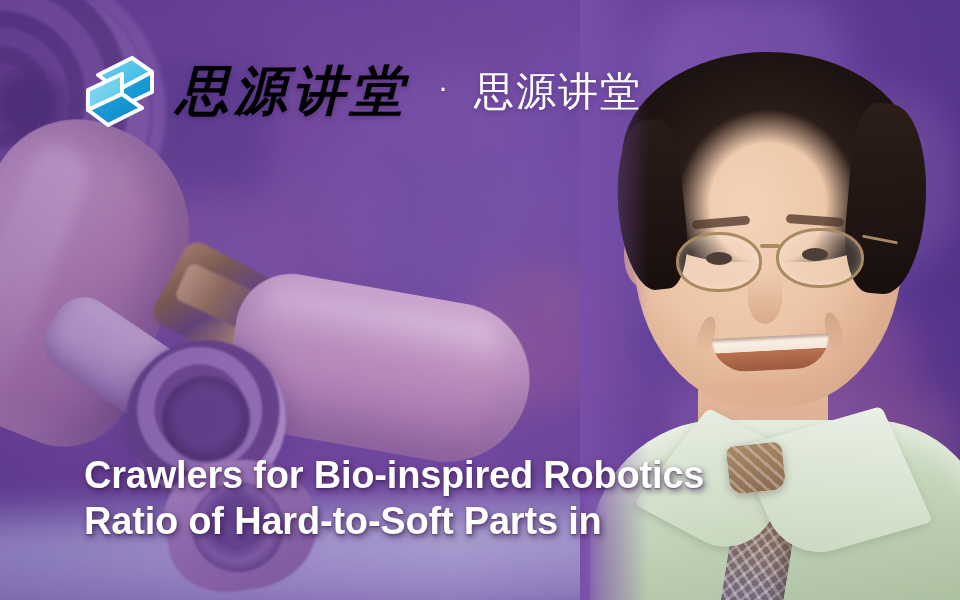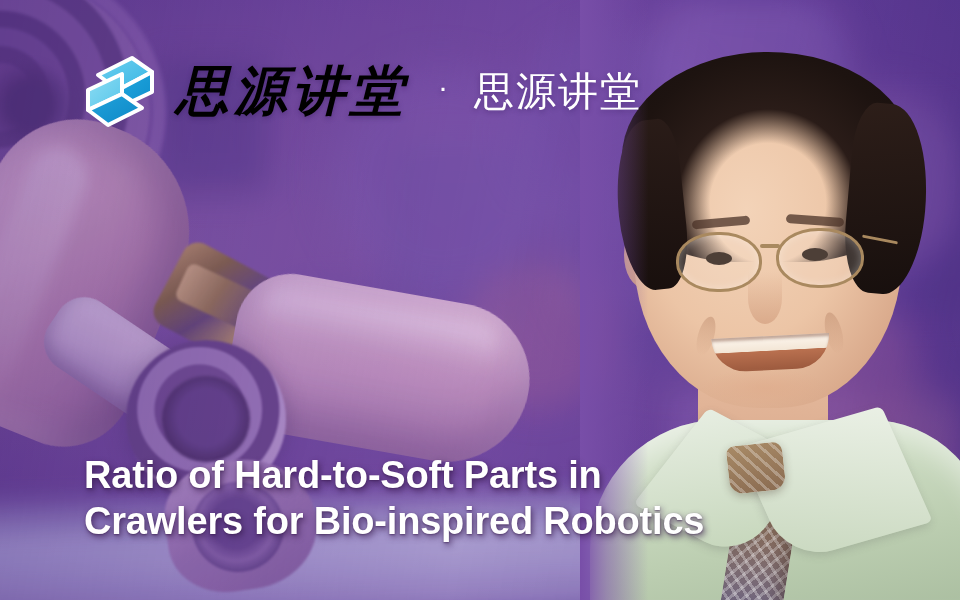--- a/index.html
+++ b/index.html
@@ -421,17 +421,17 @@
       <polygon points="4,38 38,22 38,42 4,58" fill="url(#gBotL)" stroke="#ffffff" stroke-width="4" stroke-linejoin="round"></polygon>
       <polygon points="4,58 38,42 58,56 24,73" fill="url(#gBotR)" stroke="#ffffff" stroke-width="4" stroke-linejoin="round"></polygon>
     </svg>
 
     <div class="brand">思源讲堂</div>
     <div class="dot">·</div>
     <div class="issue">思源讲堂</div>
   </div>
 
   <div class="title">
+    <span class="ln">Crawlers for Bio-inspired Robotics</span>
     <span class="ln">Ratio of Hard-to-Soft Parts in</span>
-    <span class="ln">Crawlers for Bio-inspired Robotics</span>
   </div>
 
 </div>
 
 </body></html>

